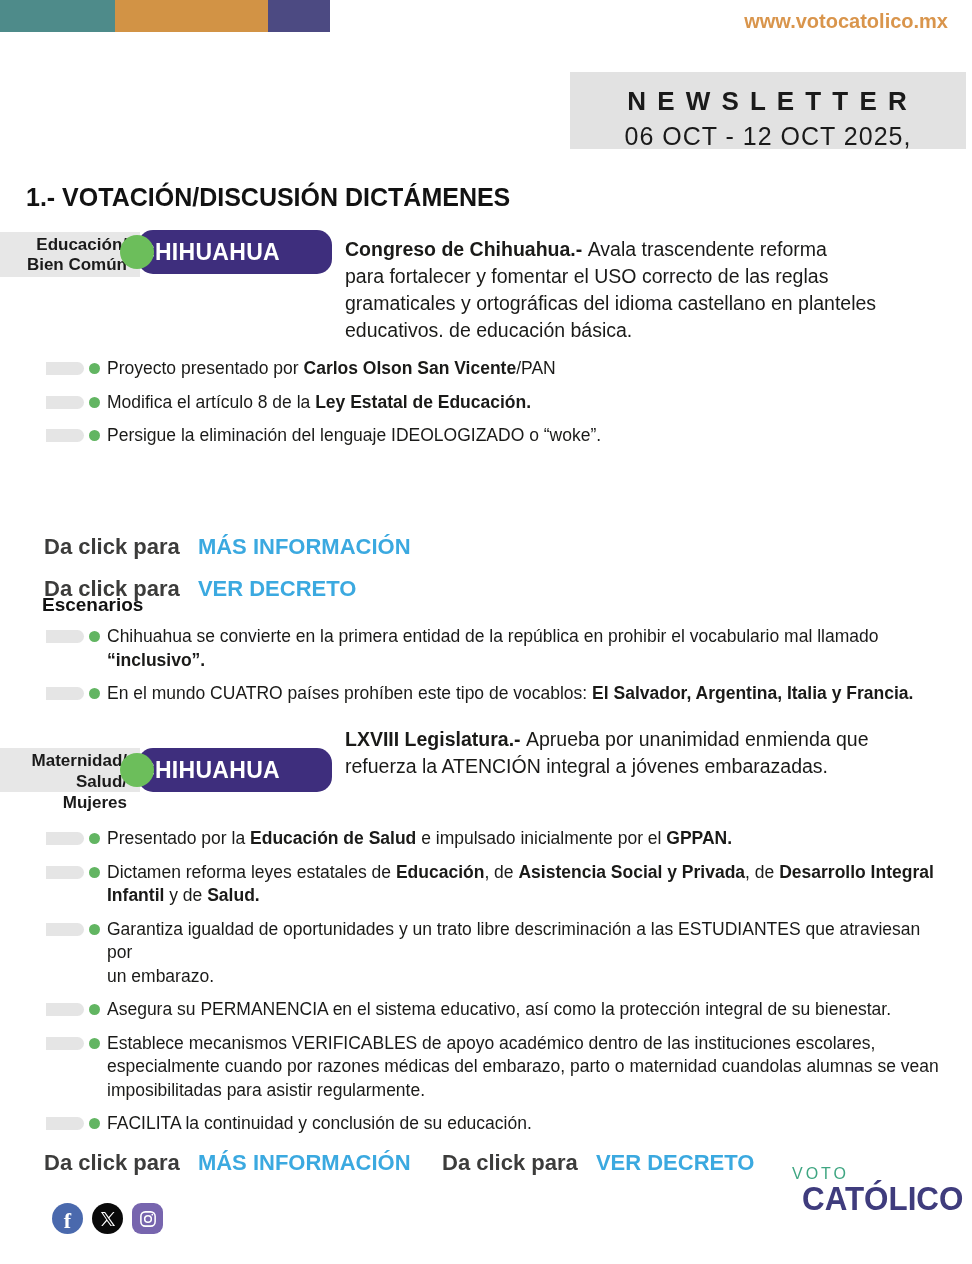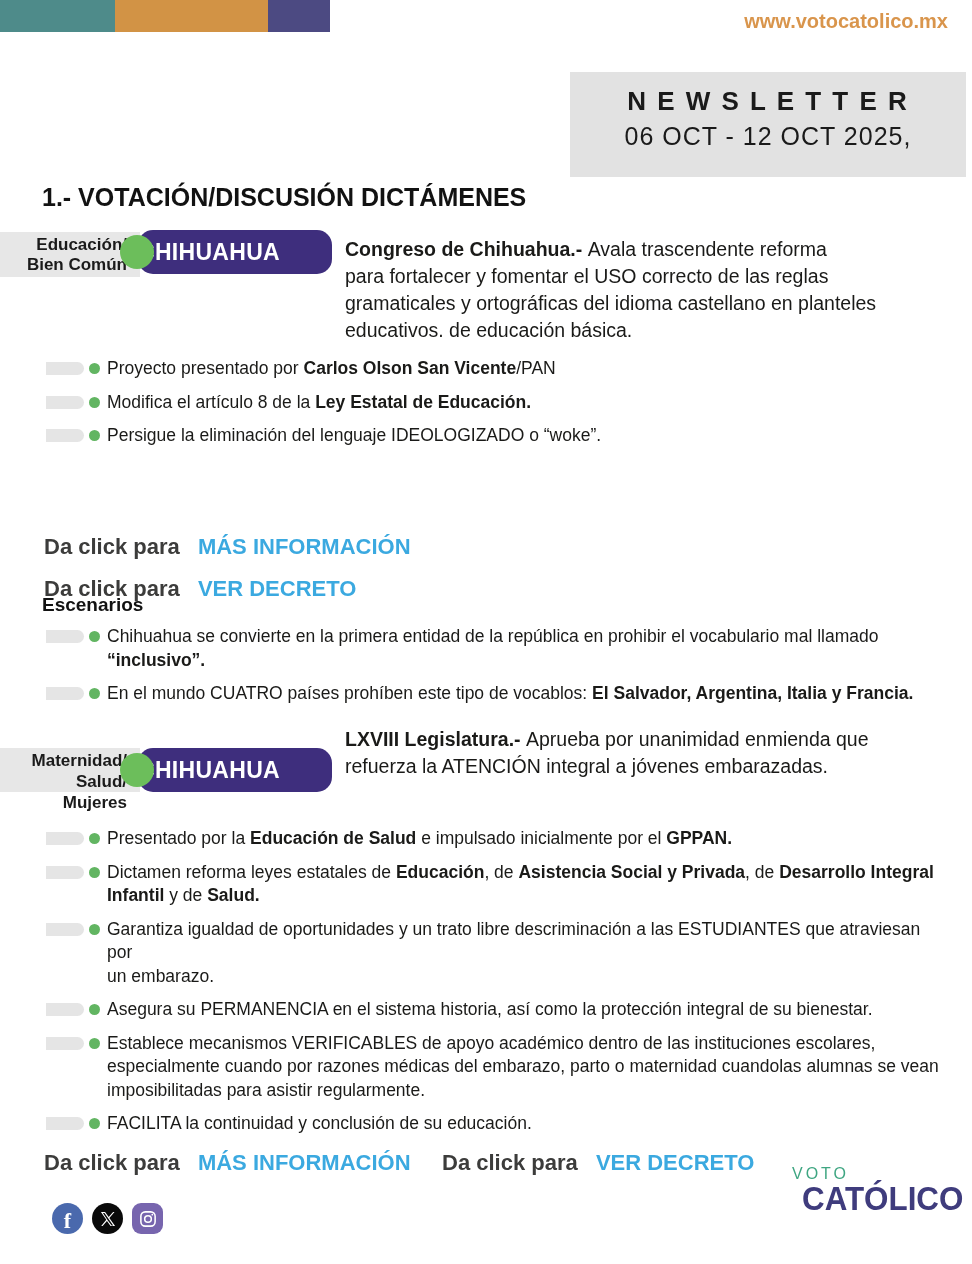--- a/index.html
+++ b/index.html
@@ -8,26 +8,26 @@
 
   
   .bar{position:absolute;top:0;height:32px;display:block;}
   .bar.teal{left:0;width:115px;background:var(--teal_bar);}
   .bar.orange{left:115px;width:153px;background:var(--orange_bar);}
   .bar.indigo{left:268px;width:62px;background:var(--indigo_bar);}
 
   .site-url{position:absolute;top:10px;right:24px;color:var(--url_orange);
             font-weight:bold;font-size:20px;text-decoration:none;}
 
-  .news-box{position:absolute;left:570px;top:72px;width:396px;height:105px;
+  .news-box{position:absolute;left:570px;top:72px;width:396px;height:77px;
             background:var(--newsletter_bg);text-align:center;}
   .news-title{margin-top:14px;font-size:26px;font-weight:bold;letter-spacing:2px;color:#1a1a1a;}
   .news-dates{margin-top:5px;font-size:25px;letter-spacing:1px;color:#1a1a1a;}
 
-  .heading{position:absolute;left:42px;top:183px;margin:0;font-size:25px;font-weight:bold;color:#121212;}
+  .heading{position:absolute;left:26px;top:183px;margin:0;font-size:25px;font-weight:bold;color:#121212;}
 
   
   .secrow{position:absolute;left:0;width:972px;height:160px;}
   #sec1{top:228px;} #sec2{top:726px;}
   .strip{position:absolute;left:0;width:140px;background:var(--strip_gray);}
   #sec1 .strip{top:4px;height:45px;} #sec2 .strip{top:22px;height:44px;}
   .striplines{position:absolute;top:3px;right:13px;left:0;text-align:right;
               font-weight:bold;font-size:17px;line-height:20px;color:#1a1a1a;}
   #sec2 .striplines{line-height:21px;top:2px;}
   .circle{position:absolute;left:120px;width:34px;height:34px;border-radius:50%;
@@ -182,21 +182,21 @@
       </div>
       <div class="bullet">
         <span class="tick"></span>
         <span class="dot"></span>
         <p class="btxt"><span>Garantiza igualdad de oportunidades y un trato libre descriminación a las ESTUDIANTES que atraviesan por
 un embarazo.</span></p>
       </div>
       <div class="bullet">
         <span class="tick"></span>
         <span class="dot"></span>
-        <p class="btxt"><span>Asegura su PERMANENCIA en el sistema historia, así como la protección integral de su bienestar.</span></p>
+        <p class="btxt"><span>Asegura su PERMANENCIA en el sistema educativo, así como la protección integral de su bienestar.</span></p>
       </div>
       <div class="bullet">
         <span class="tick"></span>
         <span class="dot"></span>
         <p class="btxt"><span>Establece mecanismos VERIFICABLES de apoyo académico dentro de las instituciones escolares,
 especialmente cuando por razones médicas del embarazo, parto o maternidad cuandolas alumnas se vean
 imposibilitadas para asistir regularmente.</span></p>
       </div>
       <div class="bullet">
         <span class="tick"></span>

